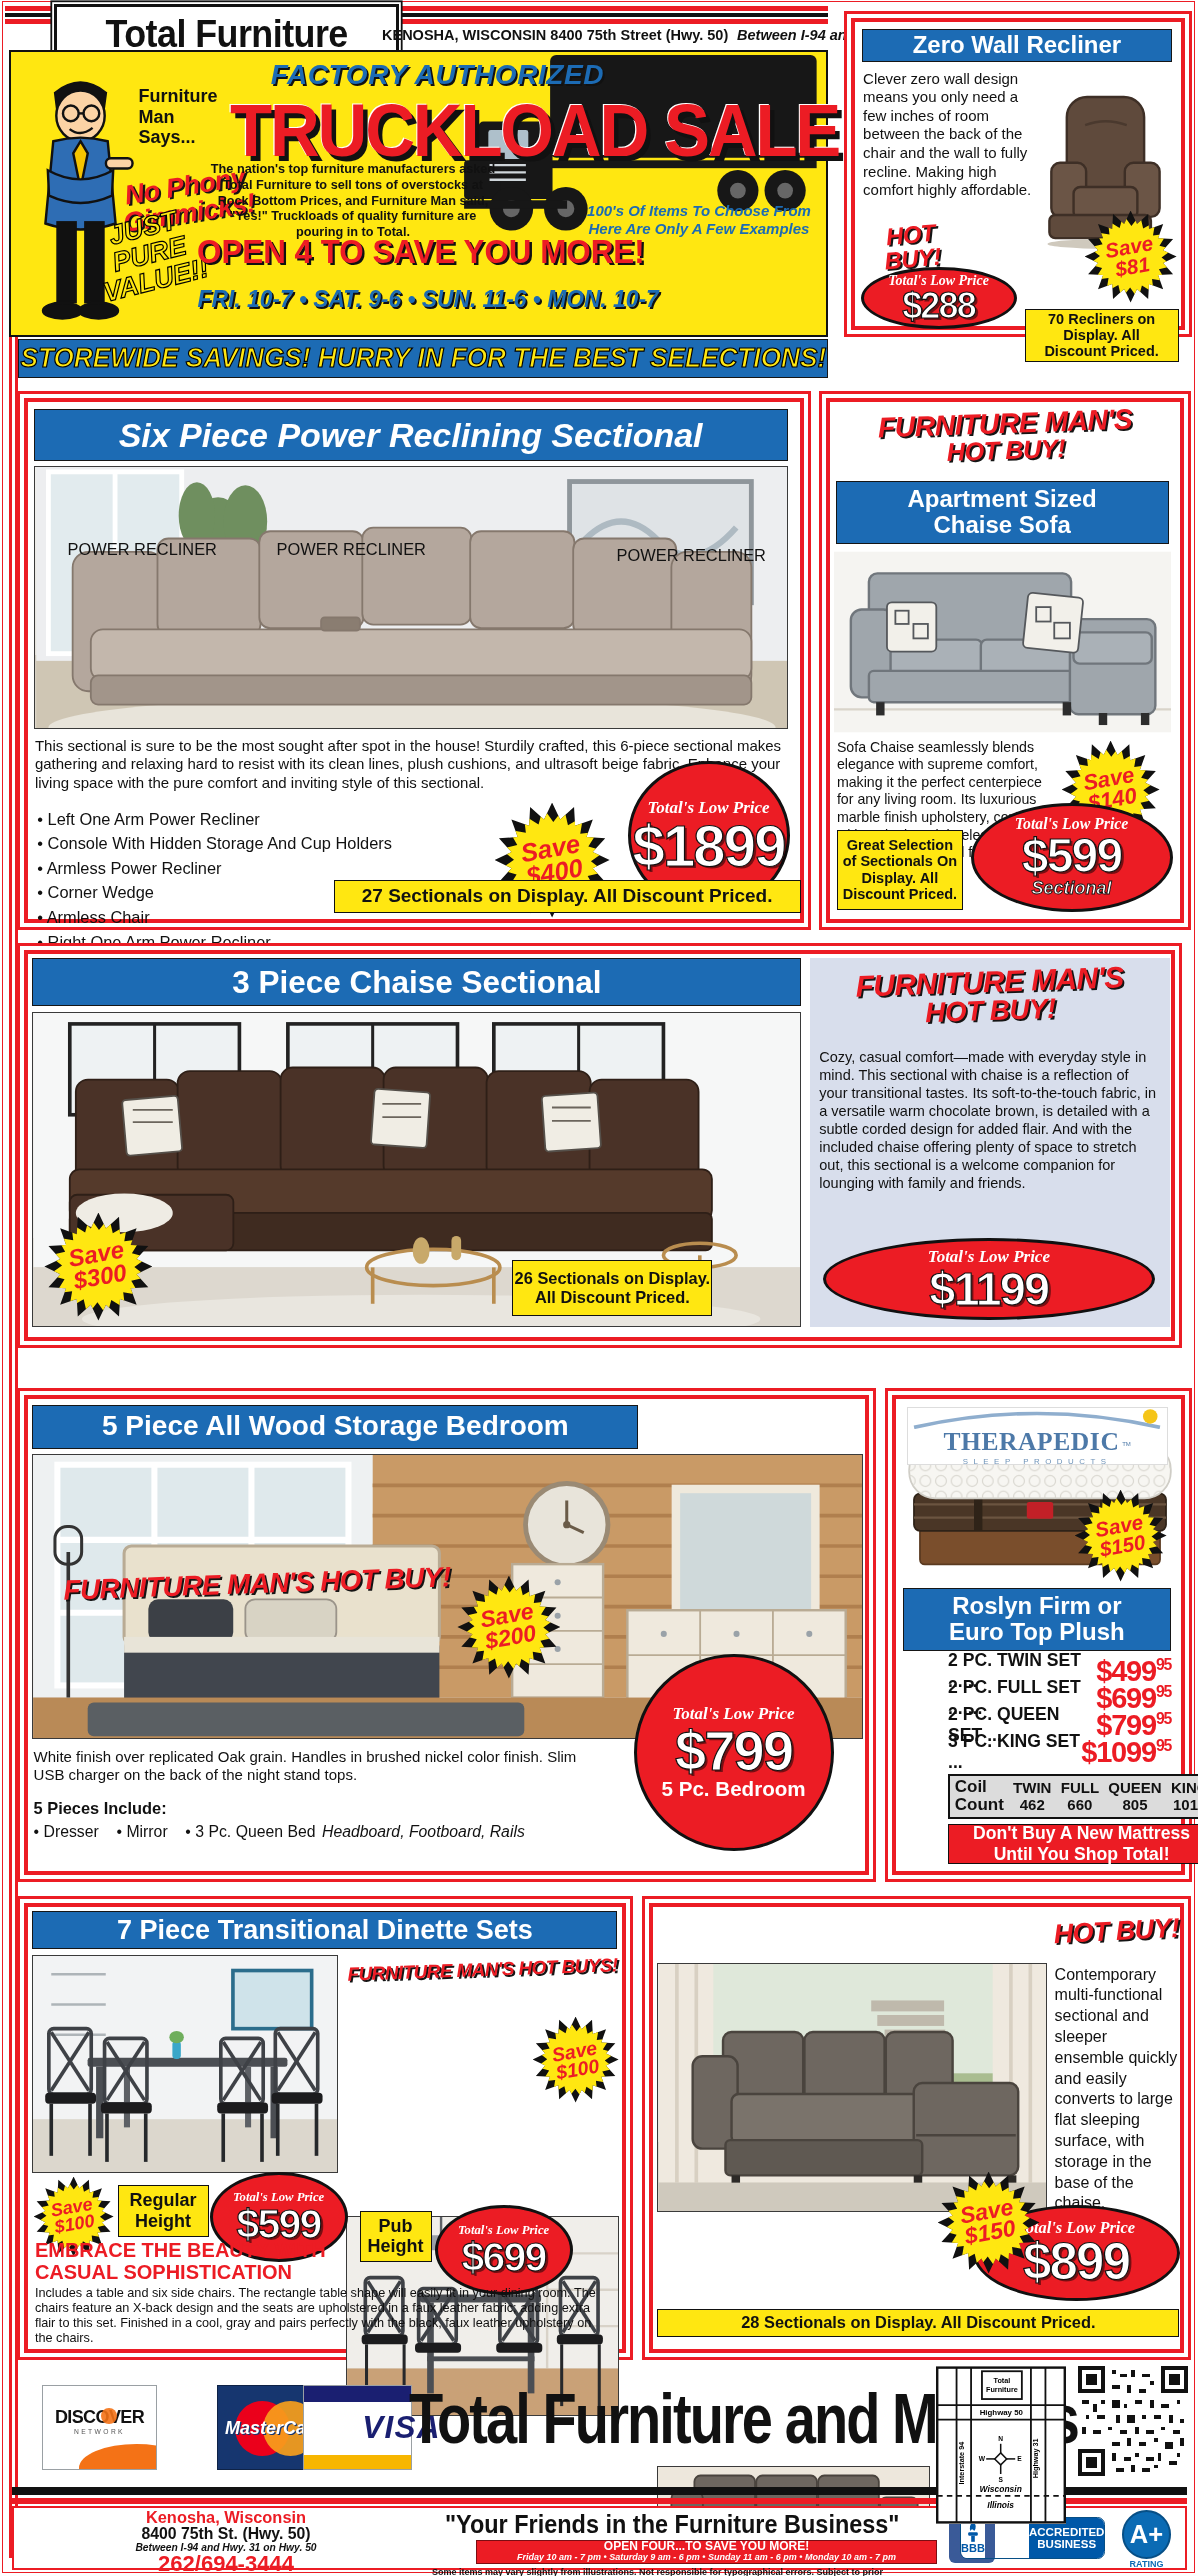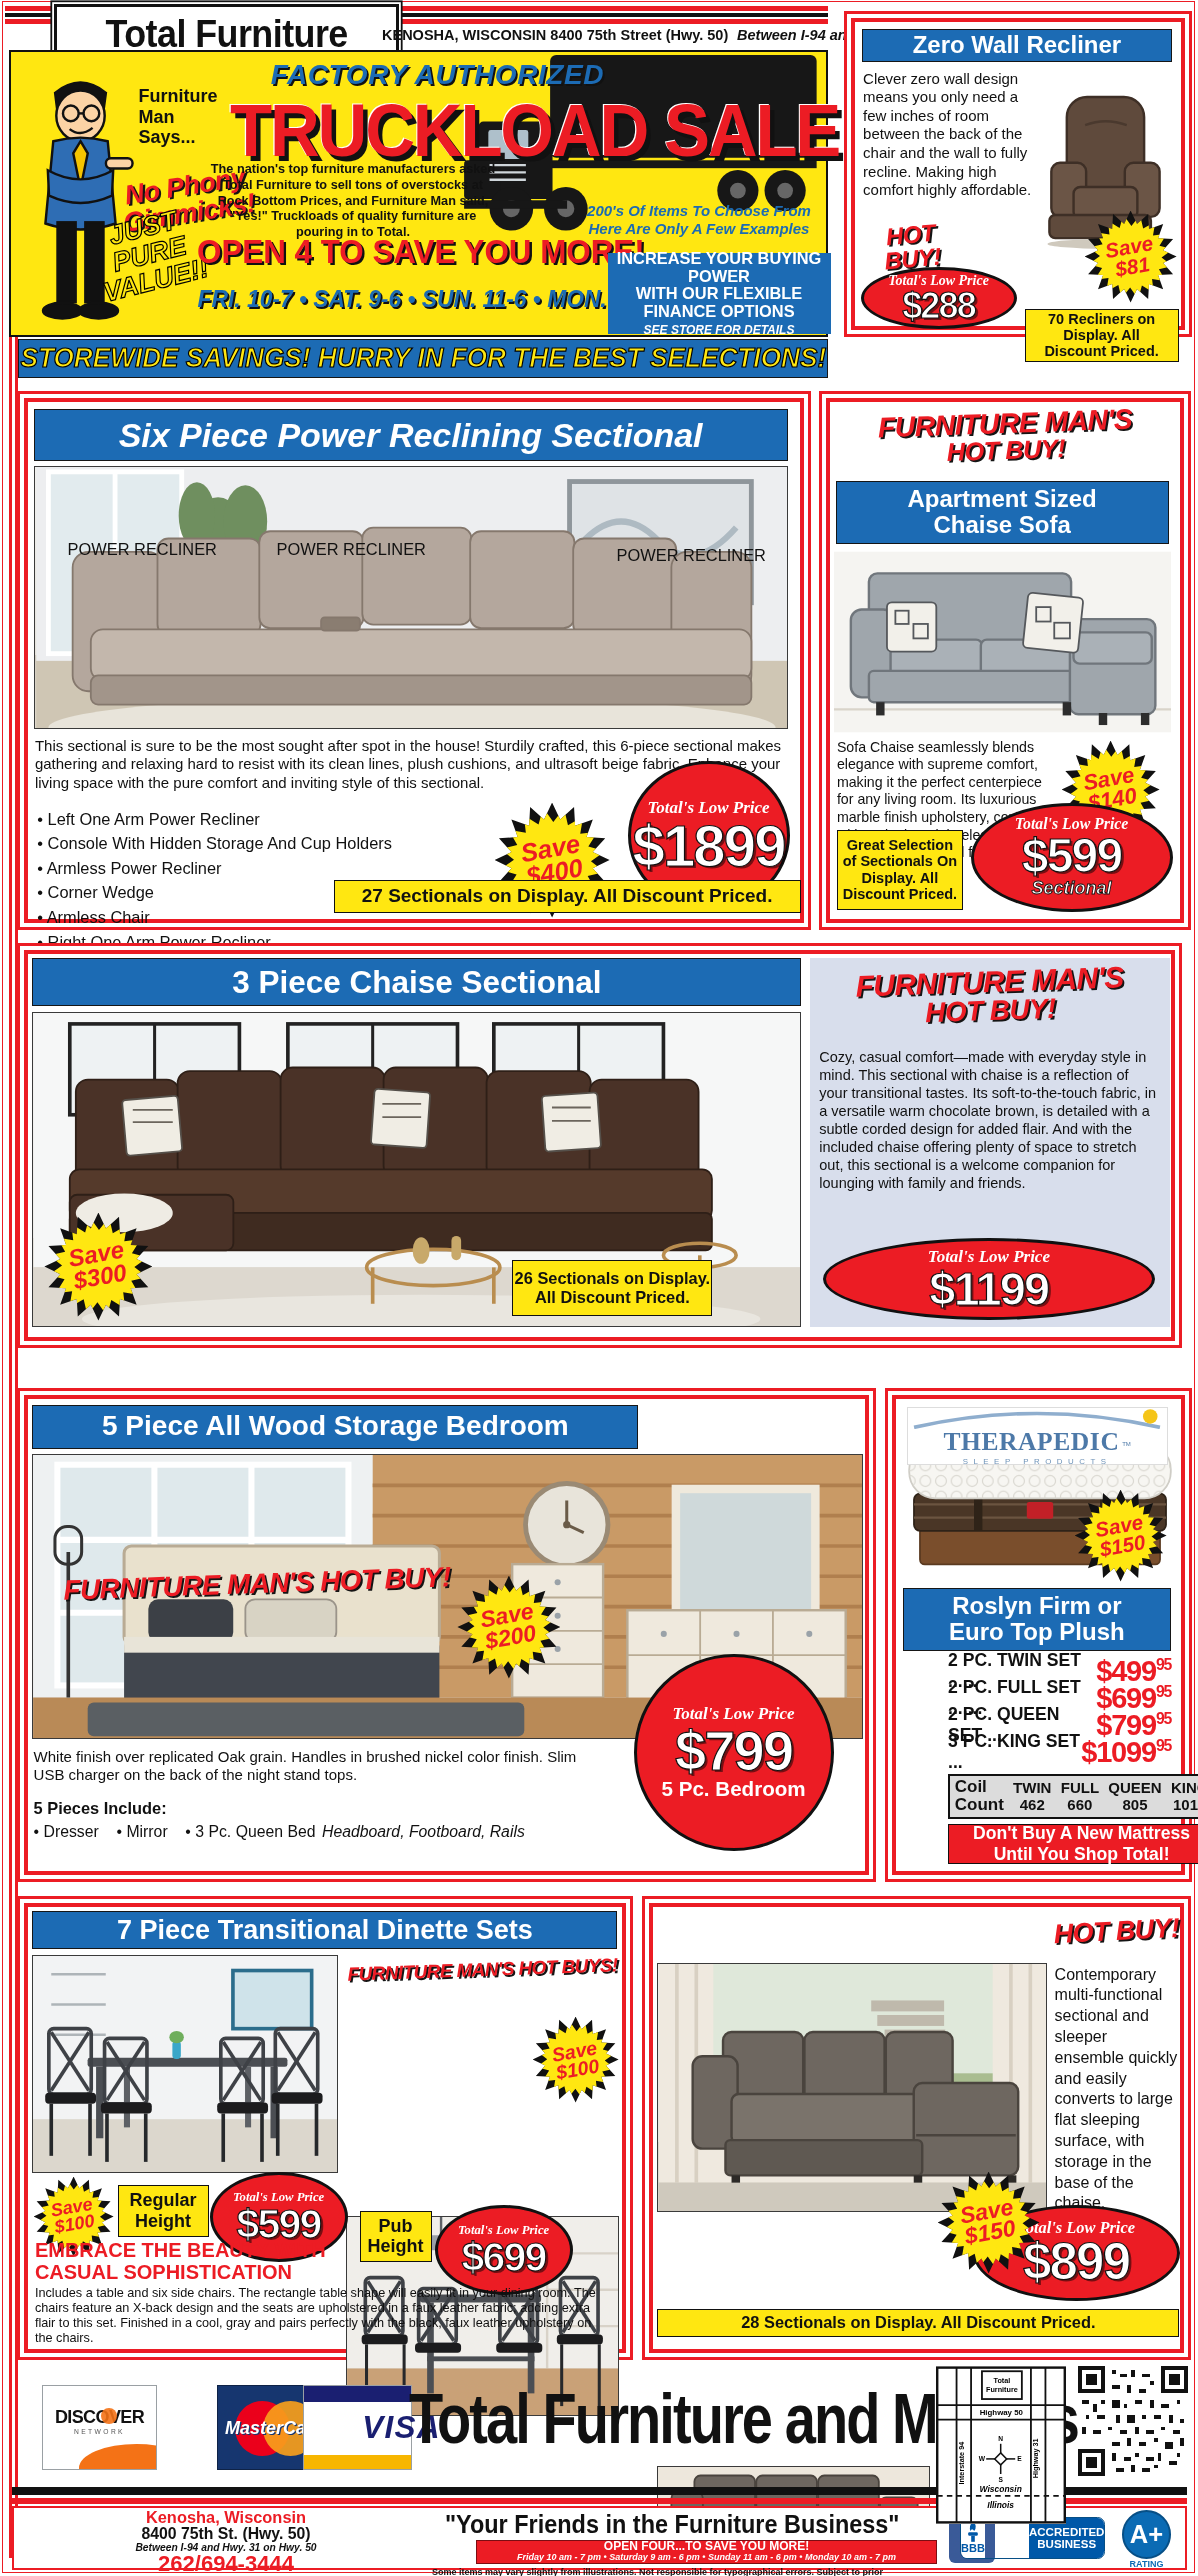--- a/index.html
+++ b/index.html
@@ -103,35 +103,30 @@
       <g stroke="#cfd6da" stroke-width="4">
           <line x1="60" y1="200" x2="120" y2="200"></line>
           <line x1="60" y1="212" x2="120" y2="212"></line>
           <line x1="60" y1="224" x2="120" y2="224"></line>
         </g>
     </svg>
     <div class="s w9 i bluetxt" style="left:233px;top:7.3px;width:388px;font-size:28px;text-align:center;text-shadow:1.8px 1.8px 0 #111;letter-spacing:0.6px;">FACTORY AUTHORIZED</div>
     <div class="s w9 red" style="left:194px;top:35px;width:624px;font-size:75px;text-align:center;letter-spacing:-2.4px;transform:scaleX(.92);text-shadow:4.8px 4.8px 0 #111, -1.2px -1.2px 0 #fff;z-index:3;white-space:nowrap;">TRUCKLOAD SALE</div>
     <div class="s b desc" style="left:200px;top:110px;width:285px;font-size:12.7px;text-align:center;z-index:3;">The nation's top furniture manufacturers asked Total Furniture to sell tons of overstocks at Rock Bottom Prices, and Furniture Man said, "Yes!" Truckloads of quality furniture are pouring in to Total.</div>
     <div class="s b i bluetxt" style="left:558px;top:150px;width:261px;font-size:15px;text-align:center;z-index:3;line-height:1.2;">
-      <div>200's Of Items To Choose From</div>
+      <div>100's Of Items To Choose From</div>
       <div>Here Are Only A Few Examples</div>
     </div>
     <div class="s w9 i stroke-y" style="left:78px;top:162px;width:121px;font-size:27px;line-height:1;transform:rotate(-14deg);text-align:center;z-index:2;">
       <div>JUST</div>
       <div>PURE</div>
       <div>VALUE!!</div>
     </div>
     <div class="s w9 red" style="left:176px;top:181px;width:400px;font-size:33px;text-align:center;white-space:nowrap;transform:scaleX(.95);text-shadow:2.4px 2.4px 0 #111;z-index:3;">OPEN 4 TO SAVE YOU MORE!</div>
     <div class="s w9 i bluetxt" style="left:176px;top:233px;width:424px;font-size:24px;text-align:center;white-space:nowrap;transform:scaleX(.95);text-shadow:1.8px 1.8px 0 #111;z-index:3;">FRI. 10-7 • SAT. 9-6 • SUN. 11-6 • MON. 10-7</div>
-    <div class="s bluebar col" style="left:597px;top:201px;width:223px;height:81px;border:none;z-index:3;">
-      <div style="font-size:16.4px;">INCREASE YOUR BUYING POWER</div>
-      <div style="font-size:16.4px;">WITH OUR FLEXIBLE FINANCE OPTIONS</div>
-      <div class="i" style="font-size:12px;margin-top:3.6px;">SEE STORE FOR DETAILS</div>
-    </div>
   </div>
 
   <div class="s bluebar" style="left:18px;top:339px;width:810px;height:39px;">
     <span class="w9 i stroke-y" style="font-size:27px;white-space:nowrap;transform:scaleX(.97);">STOREWIDE SAVINGS! HURRY IN FOR THE BEST SELECTIONS!</span>
   </div>
 
   <div class="s frame" style="left:844px;top:11px;width:348px;height:326px;">
     <div class="fin">
       <div class="s bluebar" style="left:7.3px;top:7.3px;width:310px;height:33px;">
           <span style="font-size:24px;">Zero Wall Recliner</span>

